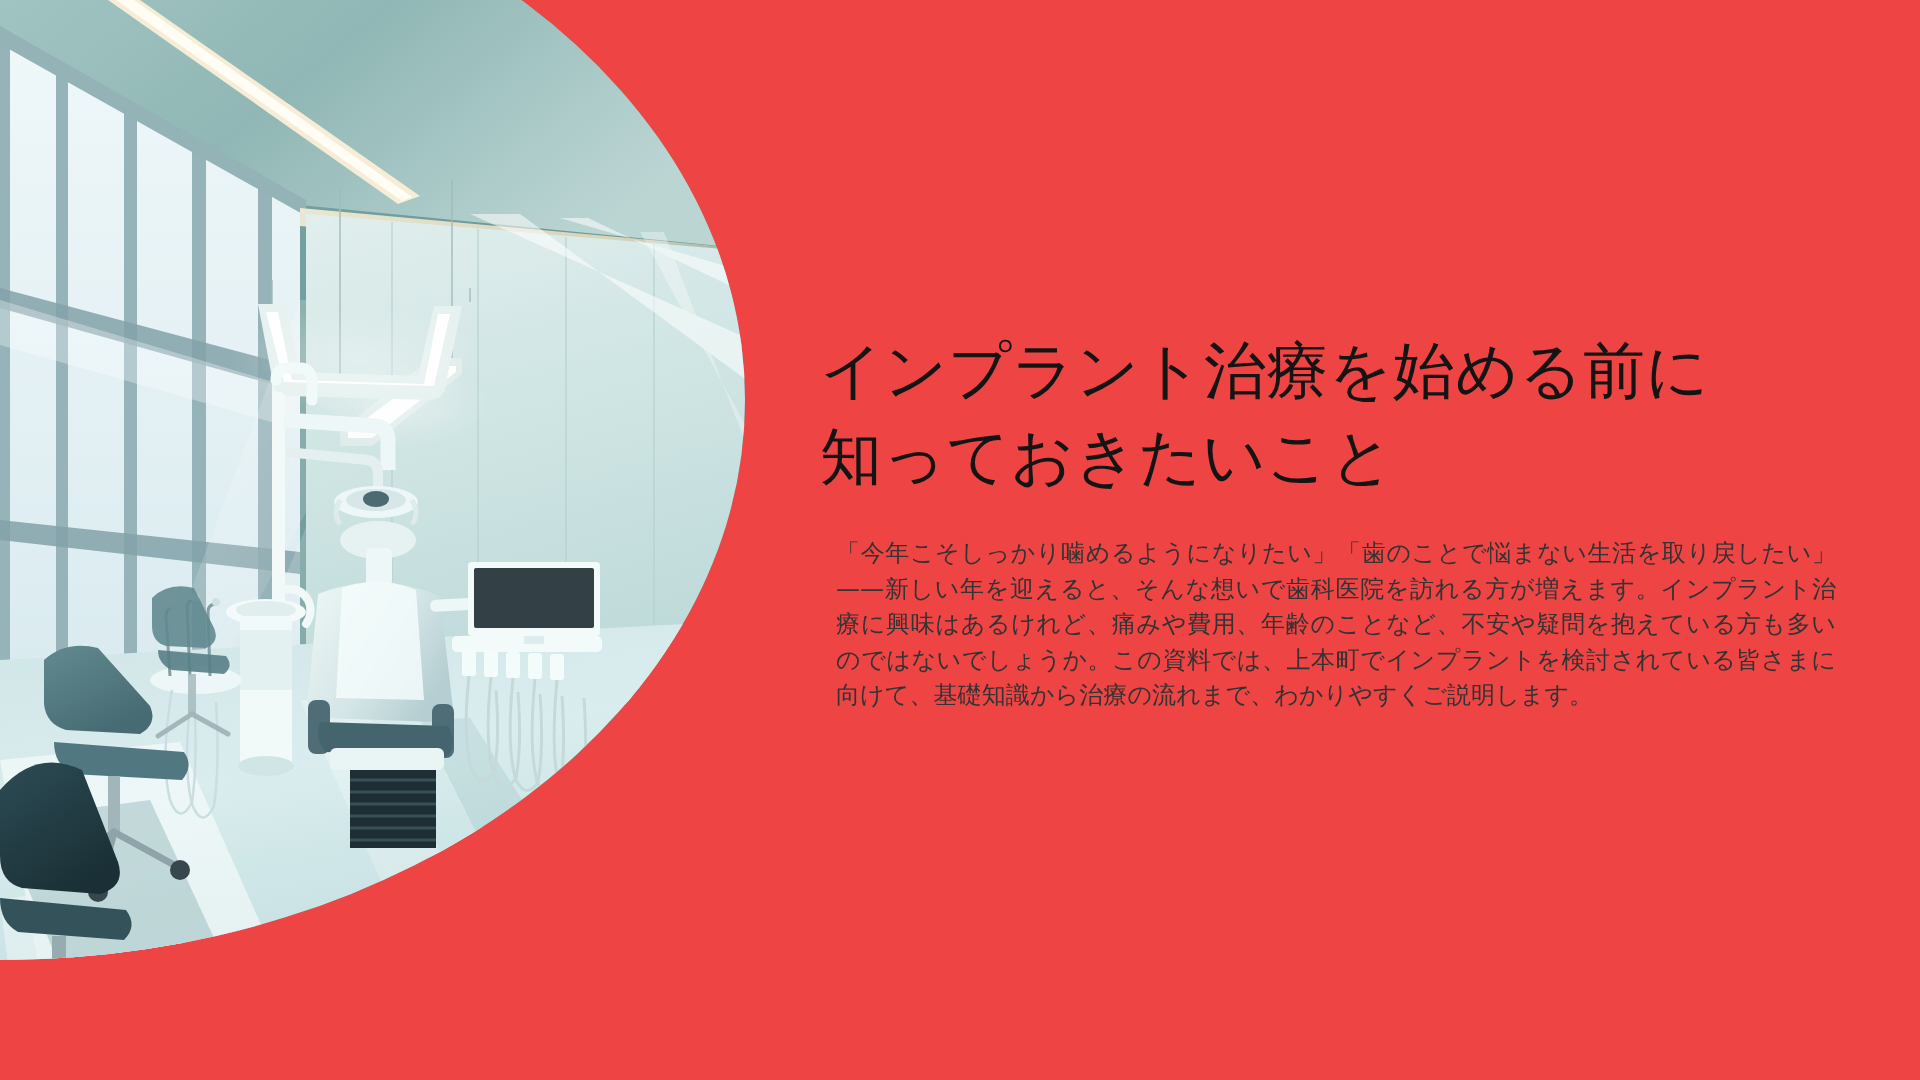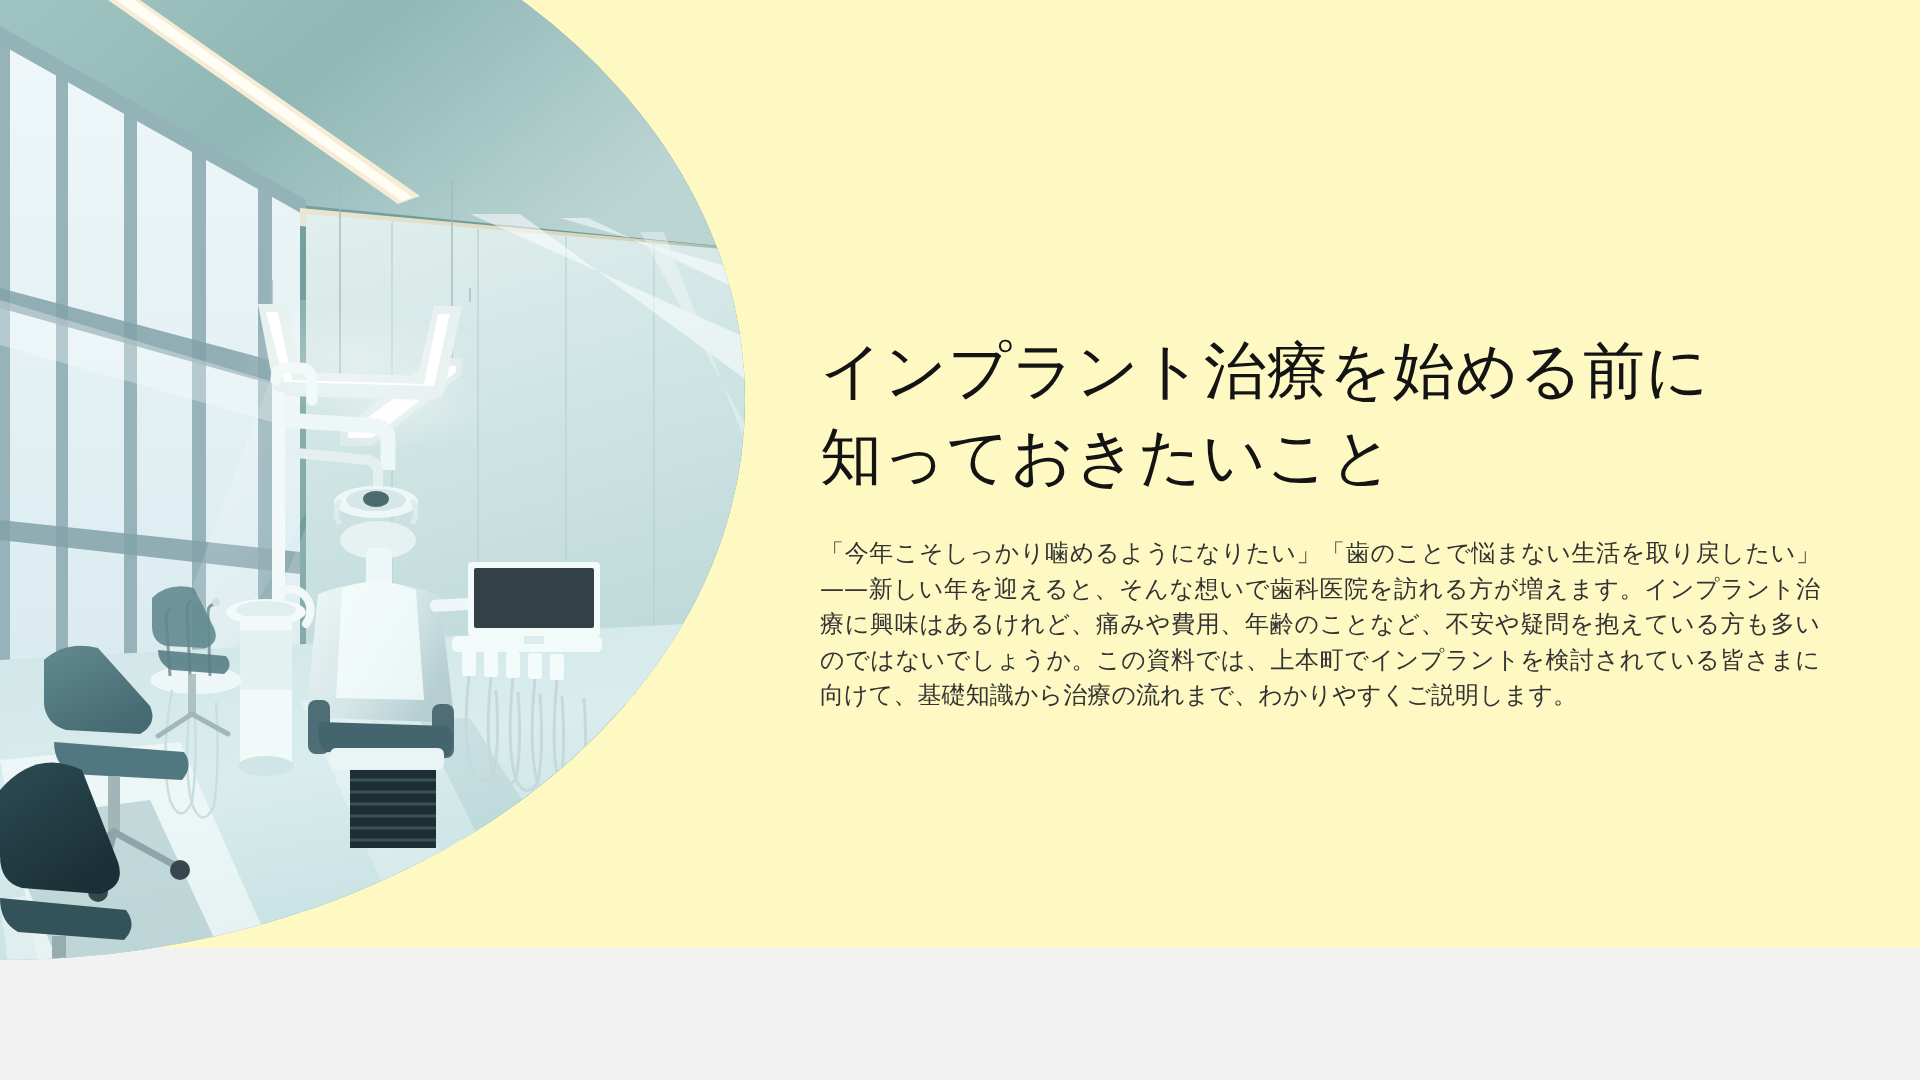--- a/index.html
+++ b/index.html
@@ -4,22 +4,22 @@
 <style>
   * { margin:0; padding:0; box-sizing:border-box; }
   html, body {
     width:1920px; height:1080px;
     overflow:hidden;
     background:#f2f2f2;
     font-family:"DejaVu Sans","Liberation Sans",sans-serif;
   }
   #slide {
     position:relative;
-    width:1920px; height:948px;
-    background:#fef9c3;
+    width:1920px; height:1080px;
+    background:#ef4444;
   }
 
   
   #visual {
     position:absolute; left:0; top:0;
     width:760px; height:1080px;
     overflow:hidden;
     clip-path: ellipse(745px 560px at 0px 400px);
     -webkit-clip-path: ellipse(745px 560px at 0px 400px);
   }
@@ -37,21 +37,21 @@
     width:1000px;
     font-size:62px;
     font-weight:400;
     line-height:86px;
     letter-spacing:0.5px;
     color:#141414;
     white-space:pre-line;
   }
   #lede {
     position:absolute;
-    left:0; top:536px;
+    left:16px; top:536px;
     width:1000px;
     font-size:24px;
     font-weight:400;
     line-height:35.5px;
     letter-spacing:0.1px;
     color:#333333;
     text-align:justify;
     text-justify:inter-character;
   }
 </style>

